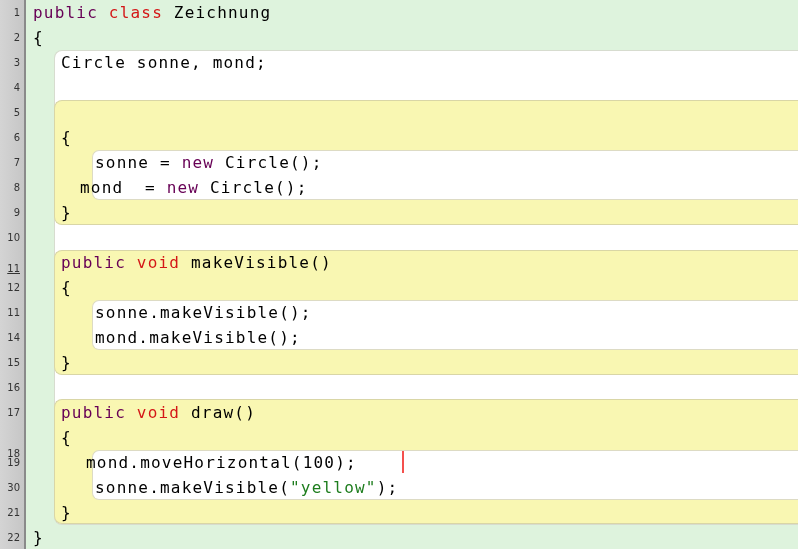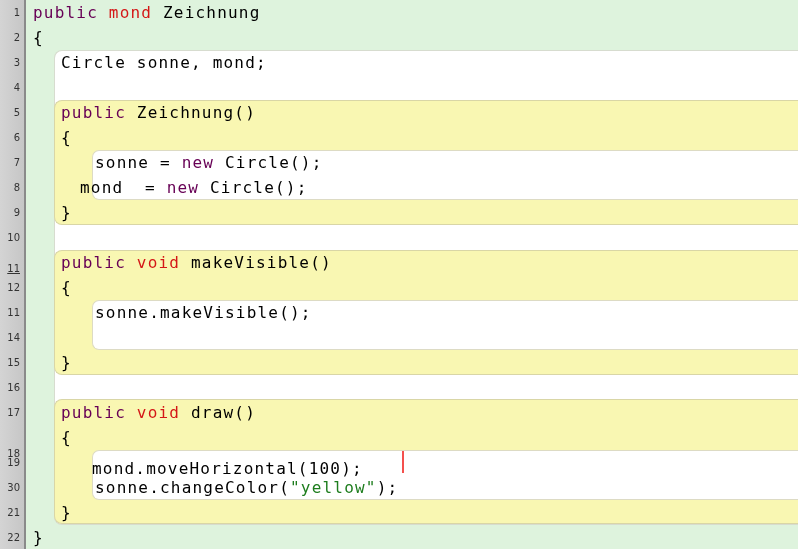--- a/index.html
+++ b/index.html
@@ -103,38 +103,38 @@
     <div class="scope scope-class"></div>
     <div class="scope scope-body"></div>
     <div class="scope scope-method m1"></div>
     <div class="scope scope-method m2"></div>
     <div class="scope scope-method m3"></div>
     <div class="scope scope-inner i1"></div>
     <div class="scope scope-inner i2"></div>
     <div class="scope scope-inner i3"></div>
 
     <div id="lines">
-        <div class="line" style="top: 0px; left: 33px;"><span class="tk-kw">public</span><span> </span><span class="tk-type">mond</span><span> Zeichnung</span></div>
+        <div class="line" style="top: 0px; left: 33px;"><span class="tk-kw">public</span><span> </span><span class="tk-type">class</span><span> Zeichnung</span></div>
         <div class="line" style="top: 25px; left: 33px;"><span>{</span></div>
         <div class="line" style="top: 50px; left: 61px;"><span>Circle sonne, mond;</span></div>
         <div class="line" style="top: 75px; left: 61px;"></div>
-        <div class="line" style="top: 100px; left: 61px;"><span class="tk-kw">public</span><span> Zeichnung()</span></div>
         <div class="line" style="top: 125px; left: 61px;"><span>{</span></div>
         <div class="line" style="top: 150px; left: 95px;"><span>sonne = </span><span class="tk-kw">new</span><span> Circle();</span></div>
         <div class="line" style="top: 175px; left: 80px;"><span>mond  = </span><span class="tk-kw">new</span><span> Circle();</span></div>
         <div class="line" style="top: 200px; left: 61px;"><span>}</span></div>
         <div class="line" style="top: 225px; left: 61px;"></div>
         <div class="line" style="top: 250px; left: 61px;"><span class="tk-kw">public</span><span> </span><span class="tk-type">void</span><span> makeVisible()</span></div>
         <div class="line" style="top: 275px; left: 61px;"><span>{</span></div>
         <div class="line" style="top: 300px; left: 95px;"><span>sonne.makeVisible();</span></div>
+        <div class="line" style="top: 325px; left: 95px;"><span>mond.makeVisible();</span></div>
         <div class="line" style="top: 350px; left: 61px;"><span>}</span></div>
         <div class="line" style="top: 375px; left: 61px;"></div>
         <div class="line" style="top: 400px; left: 61px;"><span class="tk-kw">public</span><span> </span><span class="tk-type">void</span><span> draw()</span></div>
         <div class="line" style="top: 425px; left: 61px;"><span>{</span></div>
-        <div class="line" style="top: 450px; left: 92px; margin-top: 6px;"><span>mond.moveHorizontal(100);</span></div>
-        <div class="line" style="top: 475px; left: 95px;"><span>sonne.changeColor(</span><span class="tk-str">"yellow"</span><span>);</span></div>
+        <div class="line" style="top: 450px; left: 86px;"><span>mond.moveHorizontal(100);</span></div>
+        <div class="line" style="top: 475px; left: 95px;"><span>sonne.makeVisible(</span><span class="tk-str">"yellow"</span><span>);</span></div>
         <div class="line" style="top: 500px; left: 61px;"><span>}</span></div>
         <div class="line" style="top: 525px; left: 33px;"><span>}</span></div>
       </div>
 
     <div class="caret" id="caret" style="display: block;"></div>
   </div>
 </div>
 
 </body></html>

